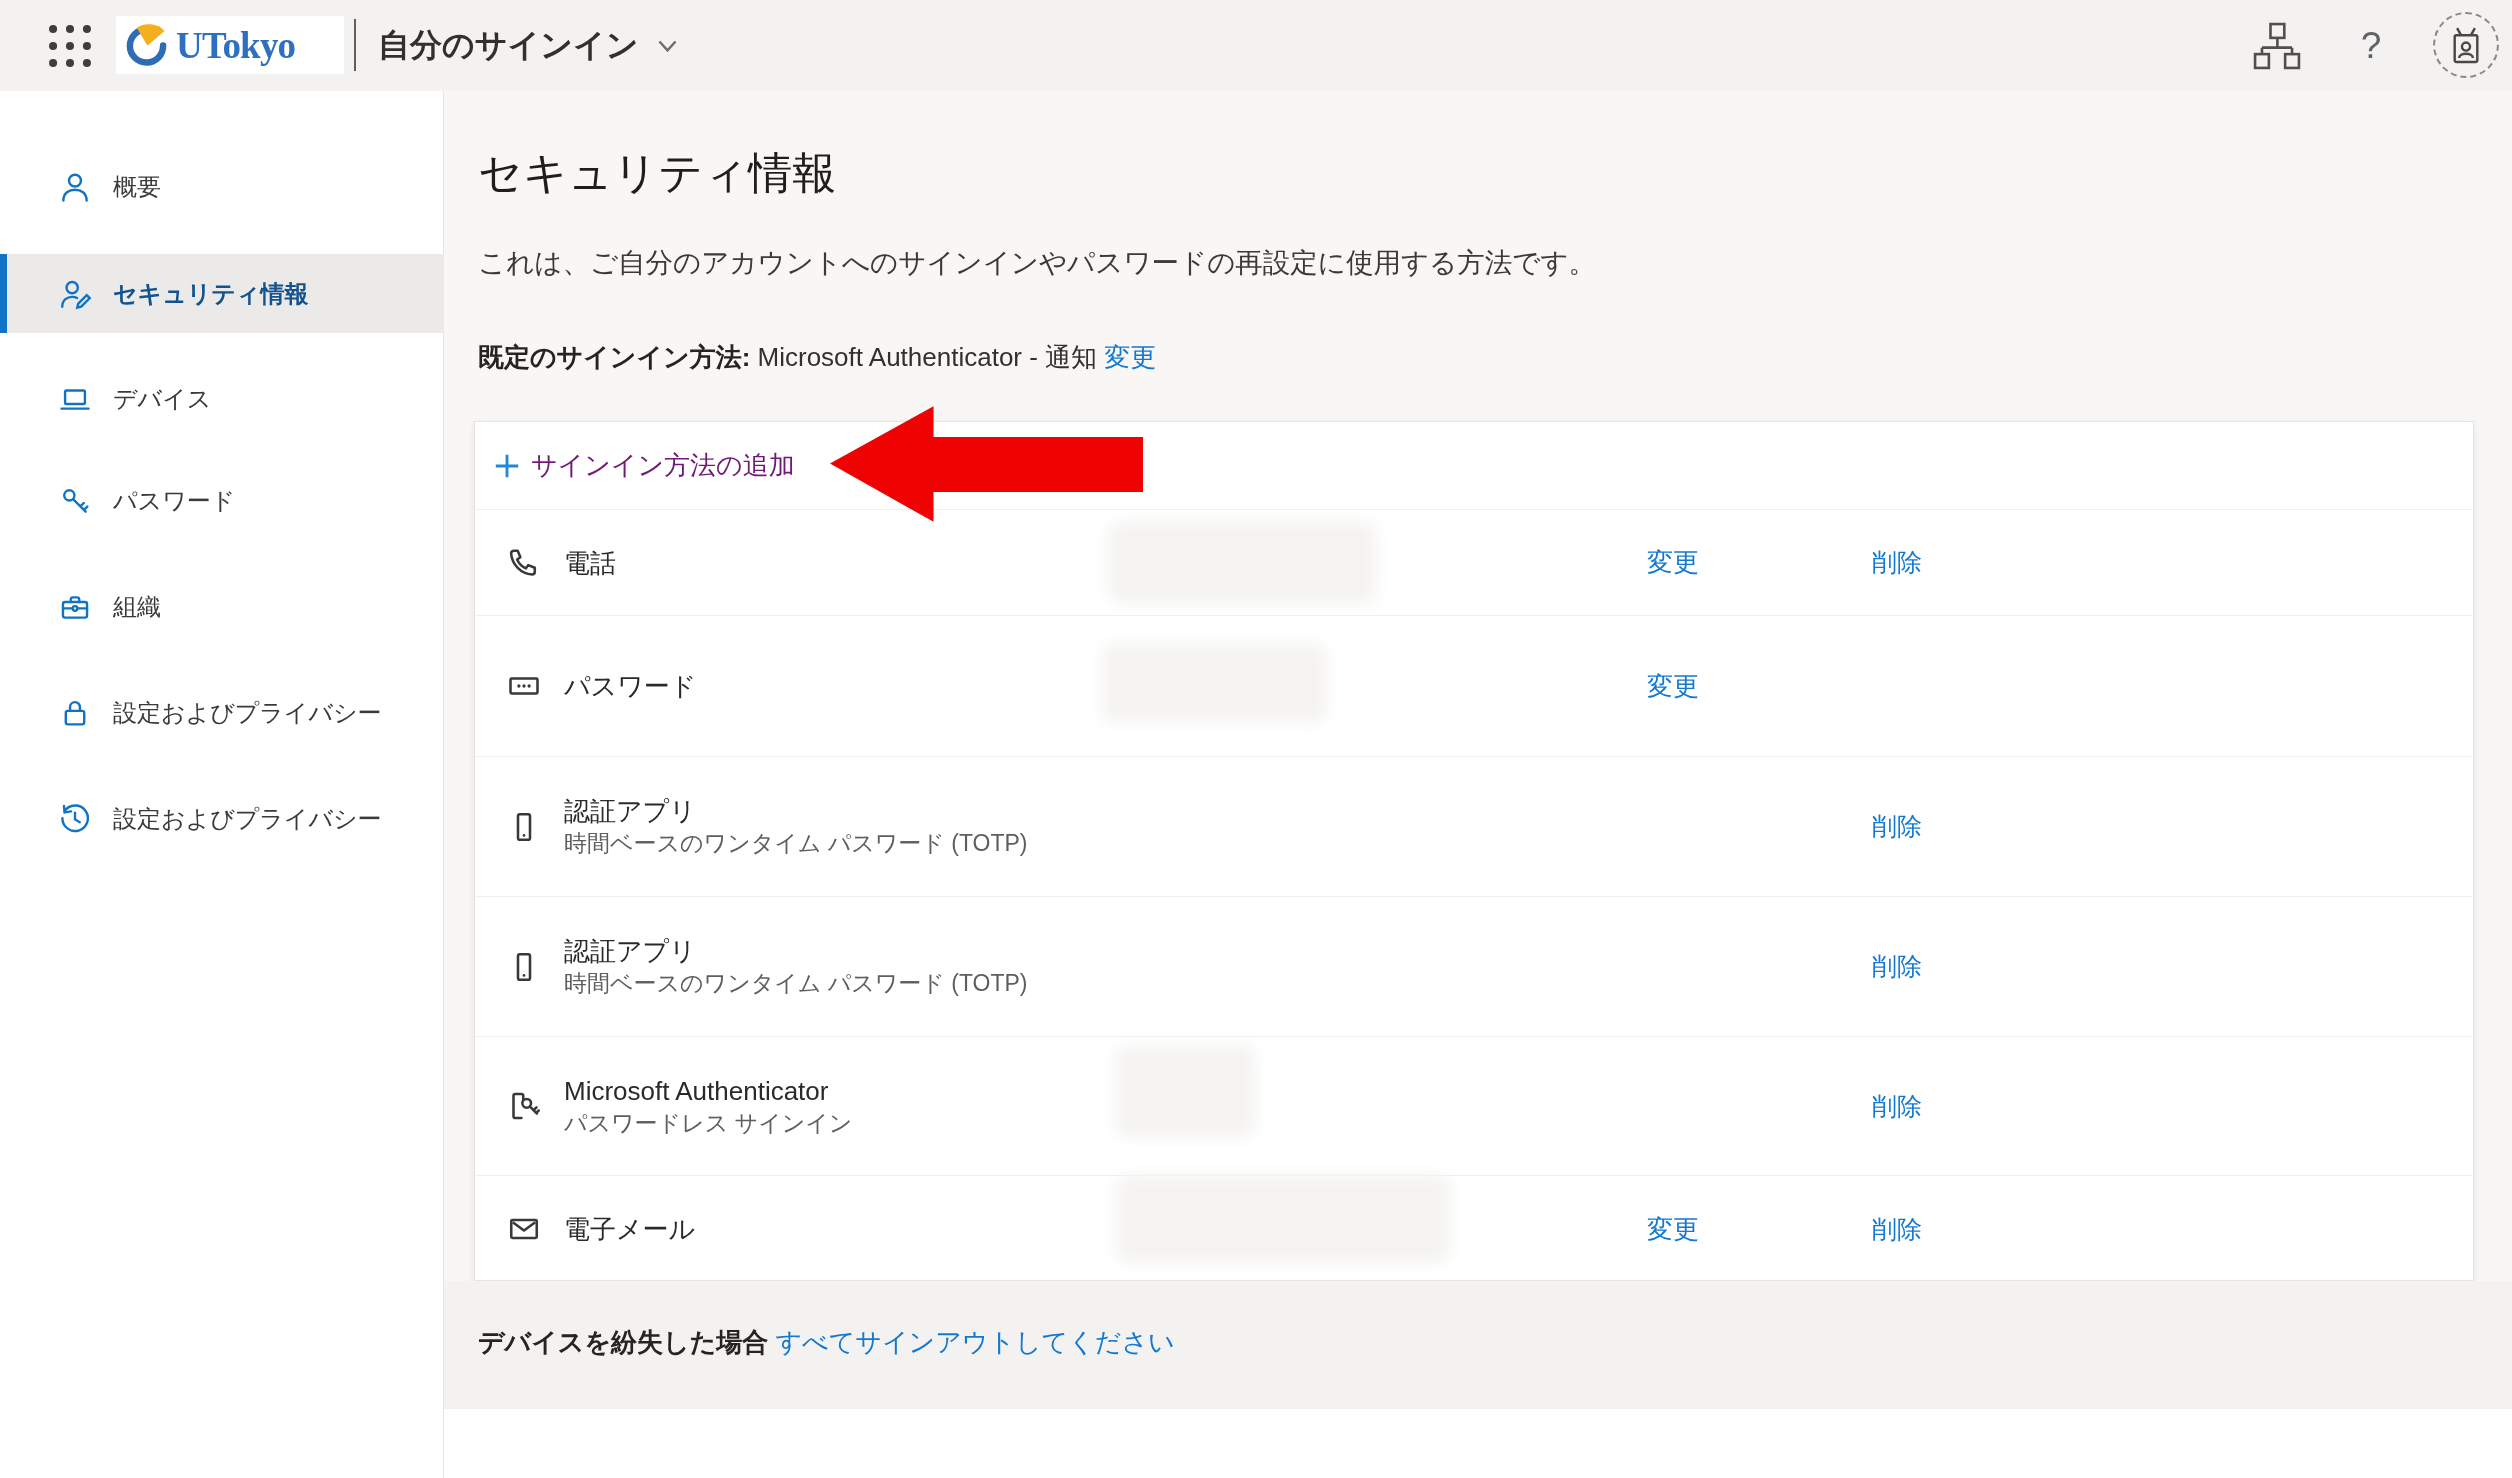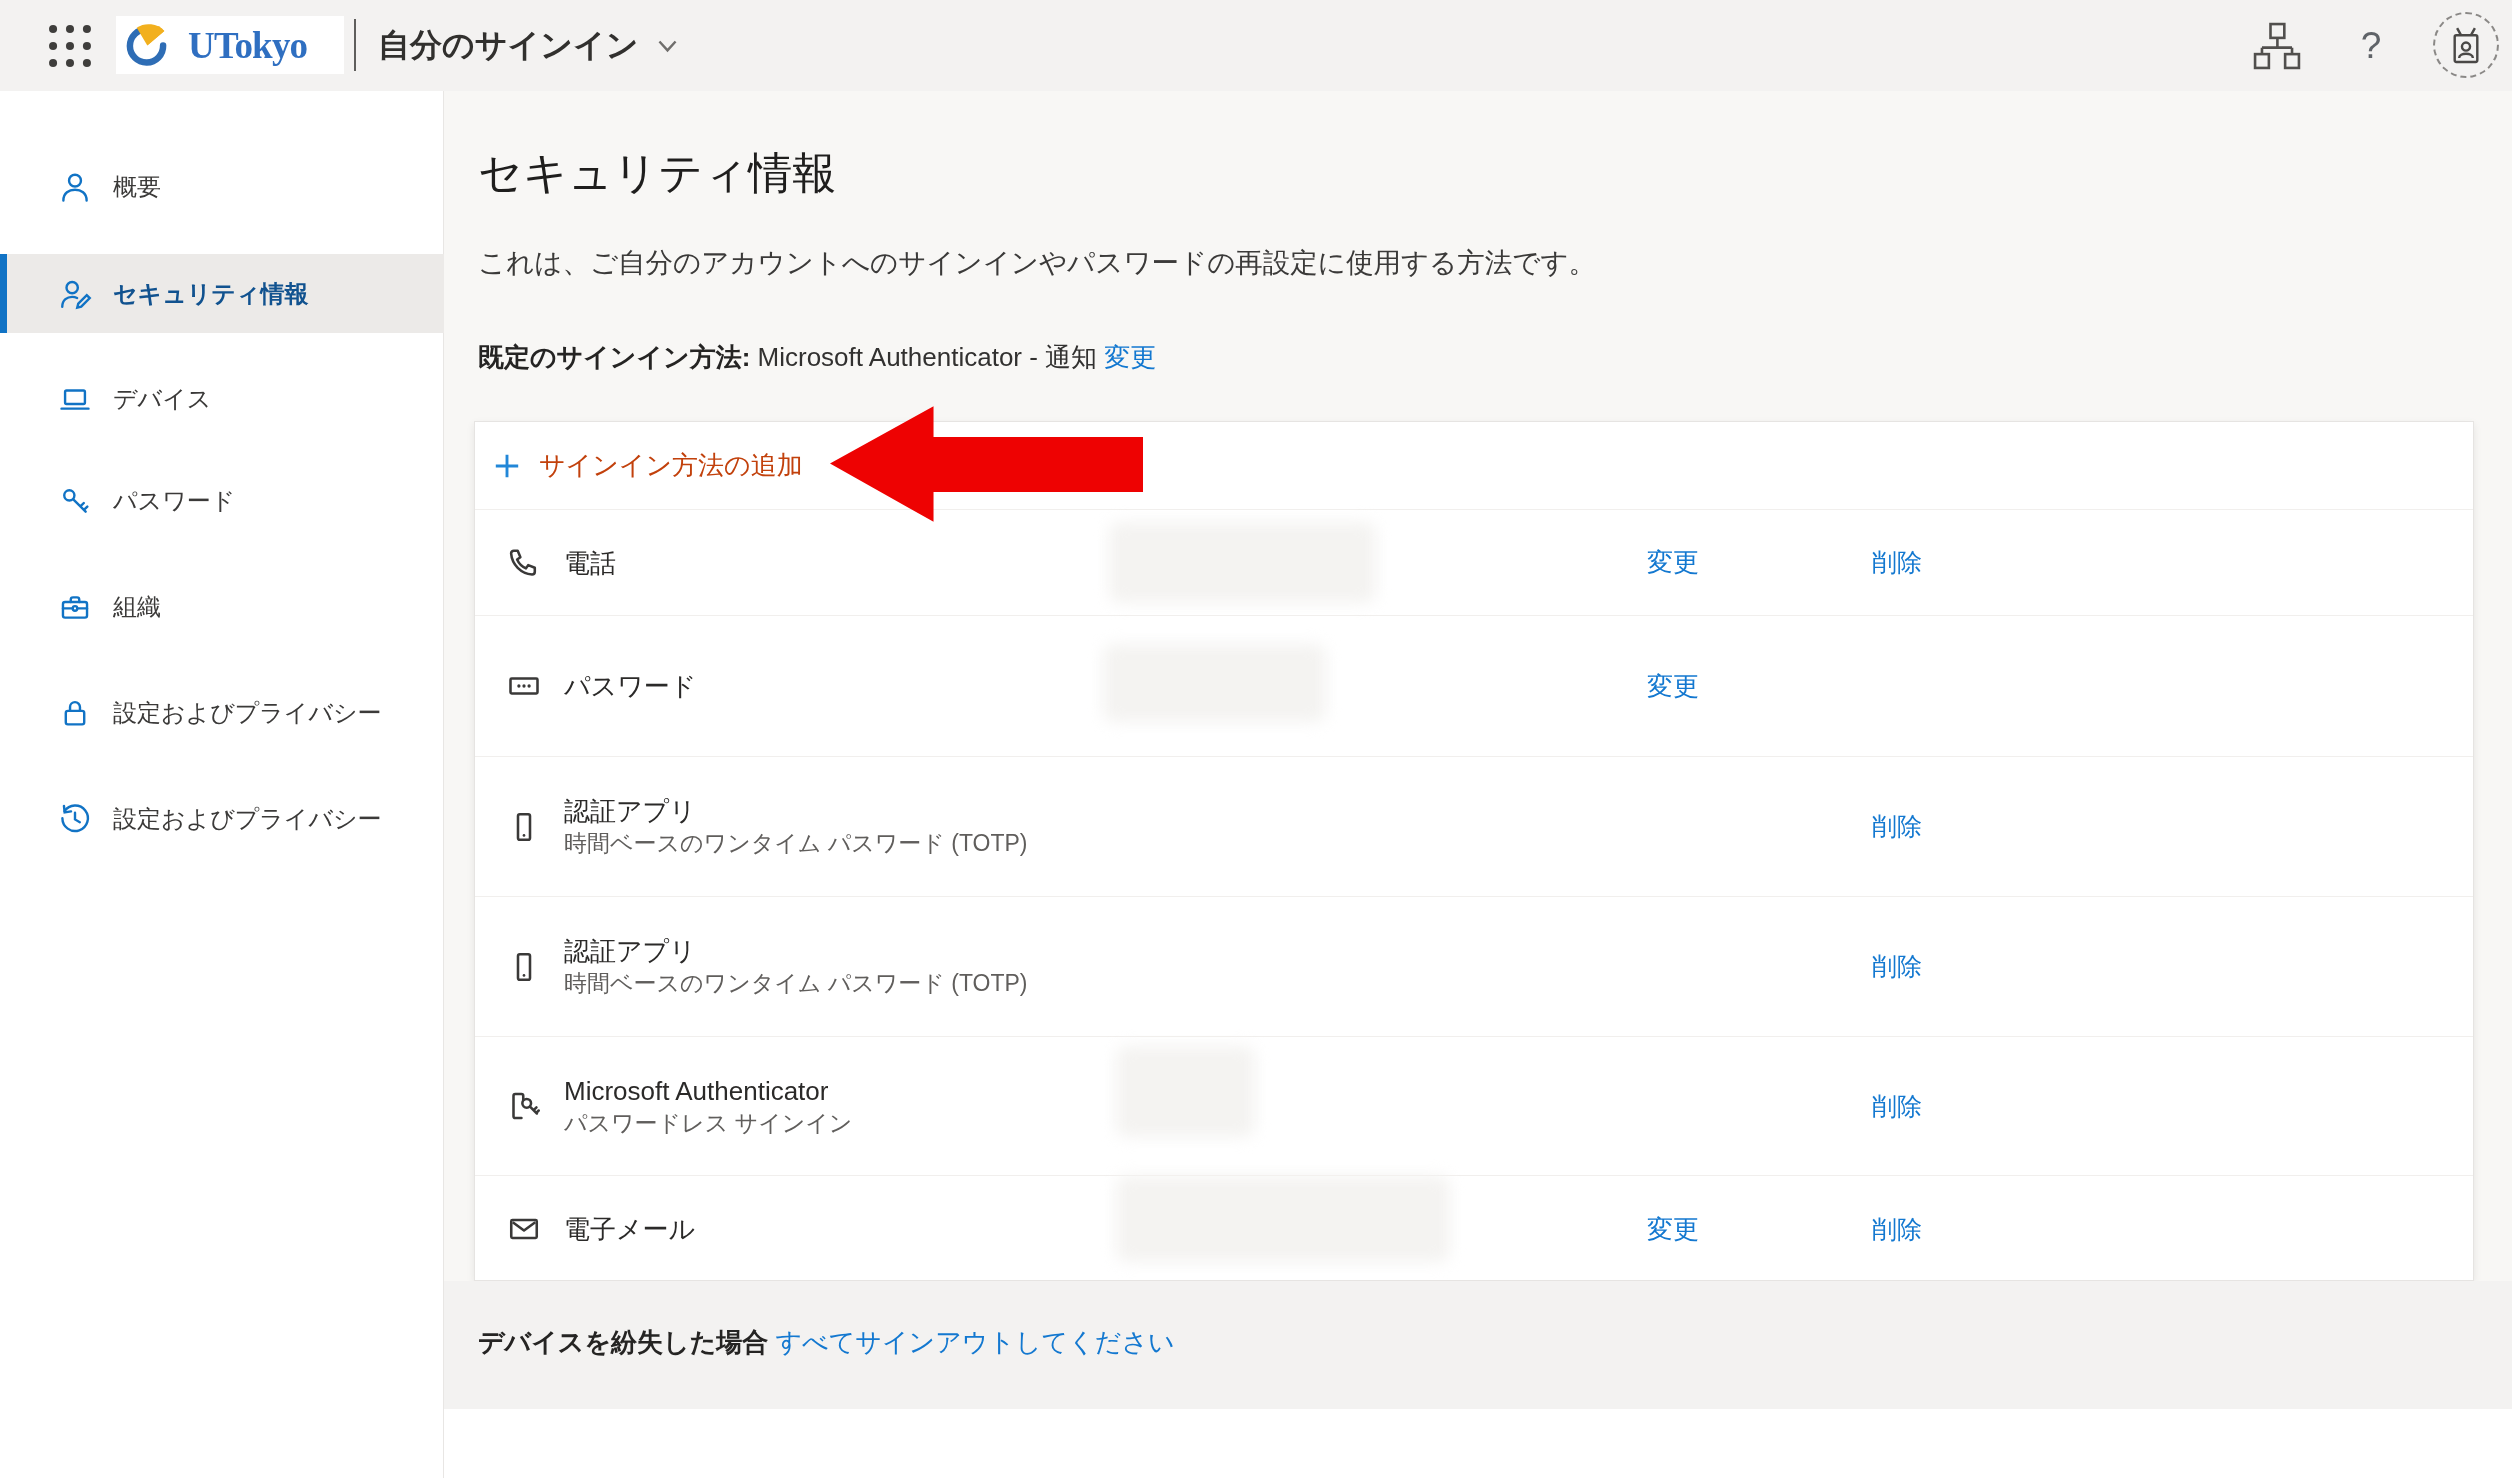--- a/index.html
+++ b/index.html
@@ -10,21 +10,21 @@
     background:#ffffff;
     font-family:"Liberation Sans","DejaVu Sans",sans-serif;
     color:#323130;
     -webkit-font-smoothing:antialiased;
   }
   .abs{position:absolute;}
 
   
   .topbar{left:0;top:0;width:2512px;height:91px;background:#f3f2f1;}
   .waffle-btn{left:40px;top:16px;width:60px;height:60px;display:flex;align-items:center;justify-content:center;cursor:pointer;}
-  .logo-panel{left:116px;top:16px;width:228px;height:58px;background:#ffffff;display:flex;align-items:center;cursor:pointer;gap:12px;}
+  .logo-panel{left:116px;top:16px;width:228px;height:58px;background:#ffffff;display:flex;align-items:center;cursor:pointer;}
   .logo-mark{margin-left:6.5px;width:47px;height:47px;flex:none;}
   .logo-text{margin-left:6.5px;font-family:"Liberation Serif","DejaVu Serif",serif;font-weight:700;font-size:37px;color:#2f6fc1;letter-spacing:-0.8px;}
   .top-divider{left:354px;top:19.4px;width:2.4px;height:52px;background:#5f5e5c;}
   .top-title{left:378px;top:0;height:91px;display:flex;align-items:center;cursor:pointer;}
   .top-title .label{font-size:32px;font-weight:700;color:#31302e;}
   .top-title .chev{margin-left:14.6px;}
   .top-icon-btn{top:0;height:91px;display:flex;align-items:center;justify-content:center;cursor:pointer;}
   .help-glyph{font-size:37px;color:#5f6368;font-weight:400;}
   .avatar{left:2433px;top:12px;width:66px;height:66px;border-radius:50%;border:2.4px dashed #8a8886;box-sizing:border-box;display:flex;align-items:center;justify-content:center;cursor:pointer;background:#f3f2f1;}
 
@@ -48,21 +48,21 @@
   .default-line .lbl{font-weight:700;color:#252423;}
   .default-line .val{color:#323130;}
   a.link{color:#1378d0;text-decoration:none;cursor:pointer;}
 
   
   .card{left:474px;top:421px;width:2000px;height:860px;background:#ffffff;border:0.8px solid #e6e4e2;box-sizing:border-box;box-shadow:0 3.2px 8px rgba(0,0,0,0.08);}
   .row{position:relative;box-sizing:border-box;display:flex;align-items:center;padding-left:31px;}
   .row + .row{border-top:1.6px solid #f1efed;}
   .row-add{height:87px;padding-left:16px;cursor:pointer;}
   .row-add .plus{width:32px;height:32px;flex:none;}
-  .row-add .label{margin-left:16px;font-size:26px;color:#c2410c;}
+  .row-add .label{margin-left:8px;font-size:26px;color:#701a75;}
   .r-icon{width:36px;height:36px;flex:none;color:#3a3938;}
   .row .name-block{margin-left:22px;}
   .row .name{font-size:26px;color:#2b2a29;line-height:34px;white-space:nowrap;}
   .row .sub{font-size:23px;color:#605e5c;line-height:31px;white-space:nowrap;}
   .cell-change{position:absolute;left:1172px;font-size:26px;}
   .cell-delete{position:absolute;left:1397px;font-size:25px;}
   .h1{height:106px;}.h2{height:141px;}.h3{height:140px;}.h4{height:140px;}.h5{height:139px;}.h6{height:107px;}
 
   
   .blur{position:absolute;background:#f4f3f1;border-radius:11.3px;filter:blur(7.3px);}

